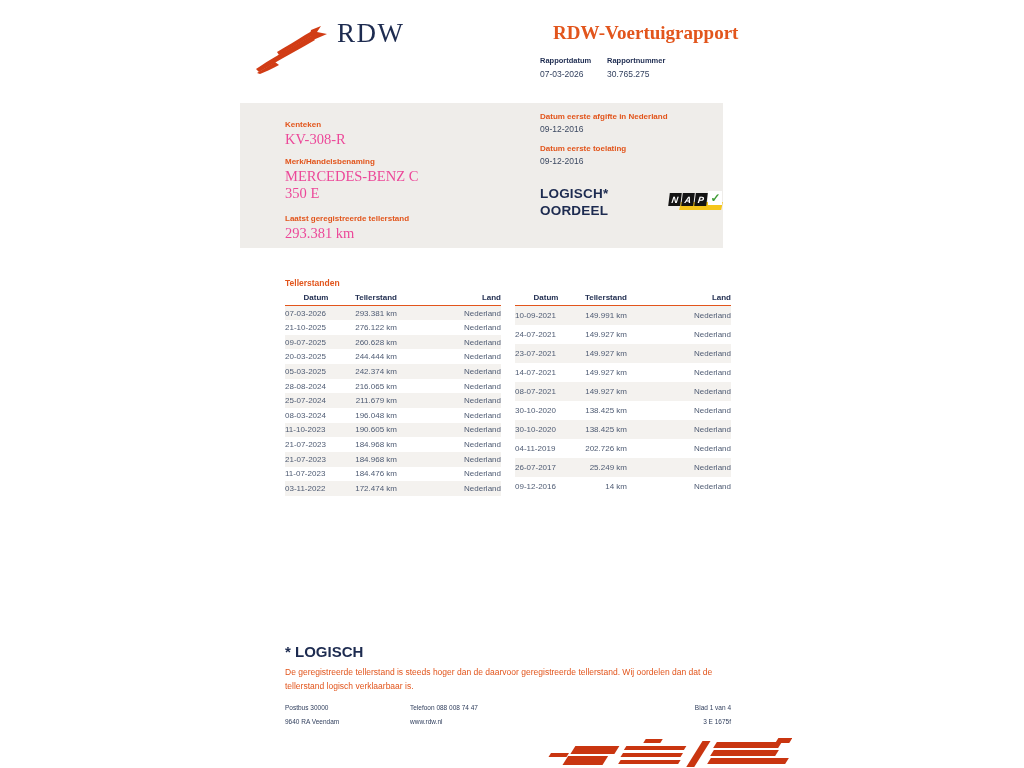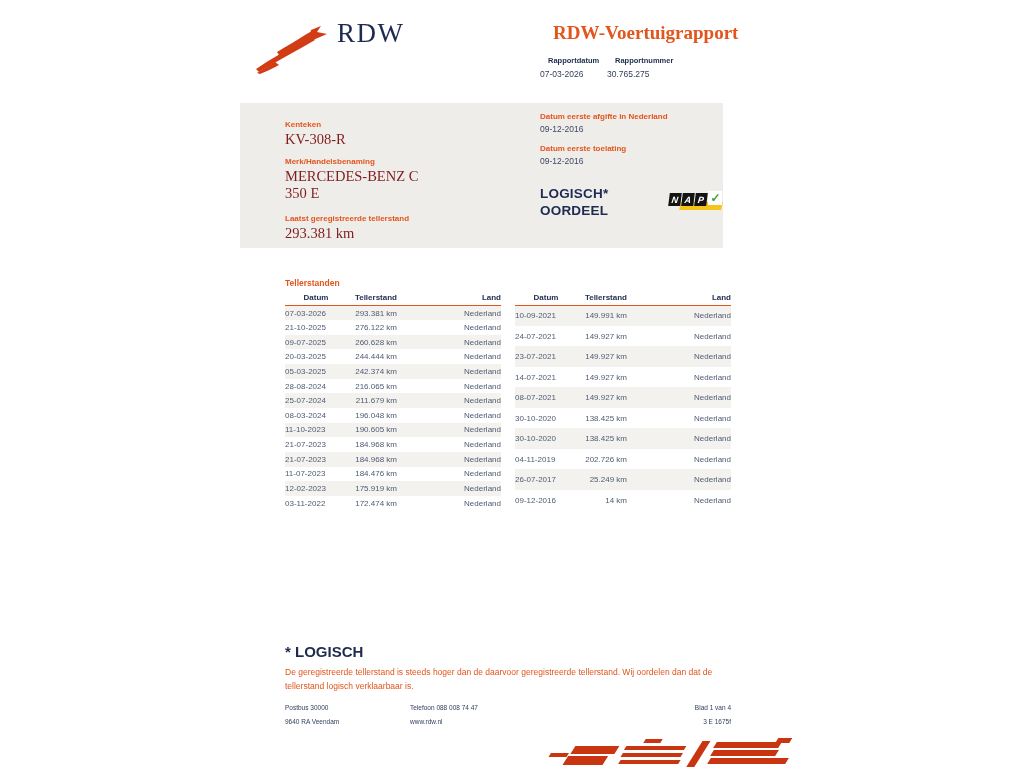--- a/index.html
+++ b/index.html
@@ -8,30 +8,30 @@
   .abs { position:absolute; }
 
   
   #bird-logo { left:255px; top:24px; width:76px; height:50px; }
   #brand-text { left:337px; top:18px; font-family:"Liberation Serif", serif;
                 font-size:27px; letter-spacing:1.5px; color:#1d2b50; }
   #report-title { left:540px; top:22px; font-family:"Liberation Serif", serif;
                   font-weight:700; font-size:19px; color:#e2551c;margin-left:13px; }
   #report-meta { left:540px; top:56px; display:flex; }
   .meta-col1 { width:67px; }
-  .meta-label { font-size:7.5px; font-weight:700; color:#1d2b50;margin-left:8px; }
+  .meta-label { font-size:7.5px; font-weight:700; color:#1d2b50; }
   .meta-value { font-size:8.5px; color:#33415f; margin-top:4px; }
 
   
   #summary-box { left:240px; top:103px; width:483px; height:145px; background:#efedea; }
   #box-left  { left:285px; top:120px; width:175px; }
   #box-right { left:540px; top:112px; width:183px; }
   .lbl { font-size:8px; font-weight:700; color:#e2551c; }
   .val-serif { font-family:"Liberation Serif", serif; font-size:14.5px;
-               color:#7f1d1d; line-height:17.5px; margin:2px 0 8px 0; }
+               color:#ec4899; line-height:17.5px; margin:2px 0 8px 0; }
   .val-sans { font-size:8.5px; color:#3c4962; margin:3px 0 10px 0; }
   .gap-top { margin-top:11px; }
   #verdict-row { display:flex; align-items:center; margin-top:20px;gap:28px; }
   #verdict { font-size:13.5px; font-weight:800; color:#1d2b50;
              line-height:16.5px; letter-spacing:.2px; width:106px; }
 
   
   #nap-logo { position:relative; width:56px; height:24px; margin-top:1px; }
   .nap-yellow { position:absolute; left:11px; top:11px; width:42px; height:8px;
                 background:#f5c51b; transform:skewX(-12deg); }
@@ -197,25 +197,20 @@
             <td>21-07-2023</td>
             <td>184.968 km</td>
             <td>Nederland</td>
           </tr>
           <tr>
             <td>11-07-2023</td>
             <td>184.476 km</td>
             <td>Nederland</td>
           </tr>
           <tr>
-            <td>12-02-2023</td>
-            <td>175.919 km</td>
-            <td>Nederland</td>
-          </tr>
-          <tr>
             <td>03-11-2022</td>
             <td>172.474 km</td>
             <td>Nederland</td>
           </tr>
         </tbody>
     </table>
     <table>
       <colgroup>
           <col class="c-datum">
           <col class="c-teller">

